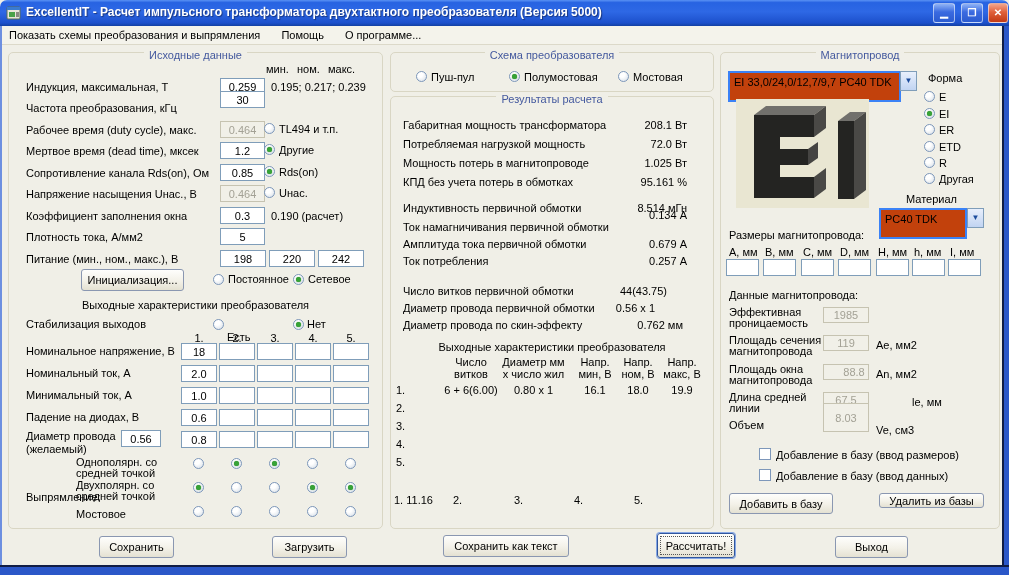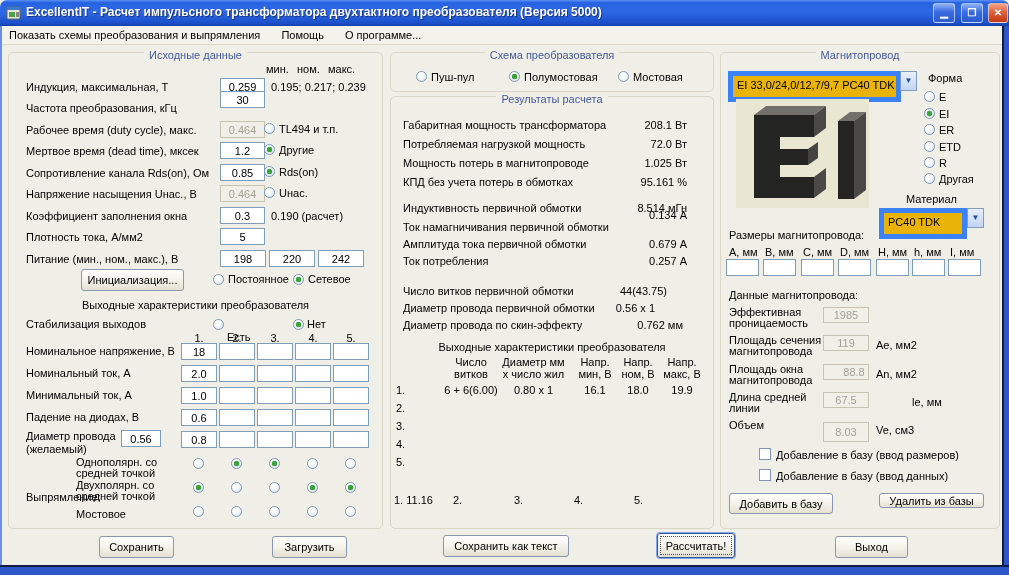--- a/index.html
+++ b/index.html
@@ -31,21 +31,21 @@
   .dis{background:#f1f0e8;color:#a3a195;border-color:#c6c3b1;}
   .rb{position:absolute;width:11px;height:11px;border-radius:50%;border:1px solid #7d97ba;
     background:radial-gradient(circle at 35% 30%,#fff 30%,#ecf0f4 60%,#d5dde8);}
   .rb.on::after{content:"";position:absolute;left:2px;top:2px;width:5px;height:5px;border-radius:50%;
     background:#37a337;box-shadow:0 0 1px #2a7a2a;}
   .cb{position:absolute;width:12px;height:12px;border:1px solid #7d97ba;background:#fff;}
   .btn{position:absolute;border:1px solid #8a97b1;border-radius:3px;
     background:linear-gradient(180deg,#fefefc,#f3f1e8 55%,#e4e1d2);font-size:11px;color:#000;}
   .btn.focus{border-color:#30569e;box-shadow:0 0 0 1px #86a7e5;}
   .btn.focus::before{content:"";position:absolute;inset:2px;border:1px dotted #555;}
-  .combo{position:absolute;height:31px;border:5px solid #3b82f6;background:#eab308;font-size:11px;
+  .combo{position:absolute;height:31px;border:2px solid #3b82f6;background:#c2410c;font-size:11px;
     line-height:18px;padding-left:4px;white-space:nowrap;overflow:hidden;}
   .carrow{position:absolute;width:17px;height:20px;border:1px solid #7f9db9;
     background:linear-gradient(#e8effc,#c1d4f2);color:#1c4c9c;font-size:8px;text-align:center;line-height:18px;}
 </style>
 </head>
 <body>
 
 <div id="win">
 
   <div class="titlebar">
@@ -335,21 +335,21 @@
     <span class="t" style="left:8px;top:321px;">магнитопровода</span>
     <input class="in dis" style="left: 102px; top: 311px; width: 46px; height: 16px; padding-left: 16px;" value="88.8">
     <span class="t" style="left:155px;top:315px;">An, мм2</span>
 
     <span class="t" style="left:8px;top:338px;">Длина средней</span>
     <span class="t" style="left:8px;top:349px;">линии</span>
     <input class="in dis" style="left: 102px; top: 339px; width: 46px; height: 16px;" value="67.5">
     <span class="t" style="left:155px;top:343px;margin-left:36px;">le, мм</span>
 
     <span class="t" style="left:8px;top:366px;">Объем</span>
-    <input class="in dis" style="left: 102px; top: 369px; width: 46px; height: 20px;" value="8.03">
+    <input class="in dis" style="left: 102px; top: 350px; width: 46px; height: 29px;" value="8.03">
     <span class="t" style="left:155px;top:371px;">Ve, см3</span>
 
     <span class="cb" style="left:38px;top:395px;"></span>
     <span class="t" style="left:55px;top:396px;">Добавление в базу (ввод размеров)</span>
     <span class="cb" style="left:38px;top:416px;"></span>
     <span class="t" style="left:55px;top:417px;">Добавление в базу (ввод данных)</span>
 
     <button class="btn" style="left:8px;top:440px;width:104px;height:21px;">Добавить в базу</button>
     <button class="btn" style="left:158px;top:440px;width:105px;height:15px;">Удалить из базы</button>
   </div>

